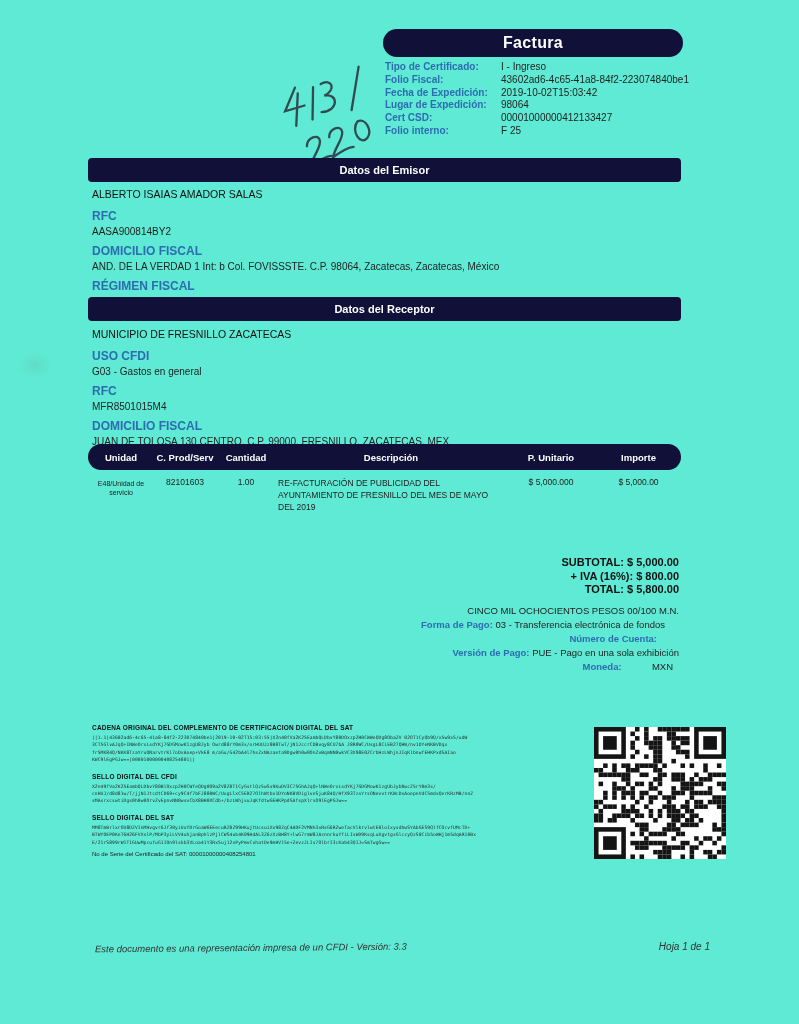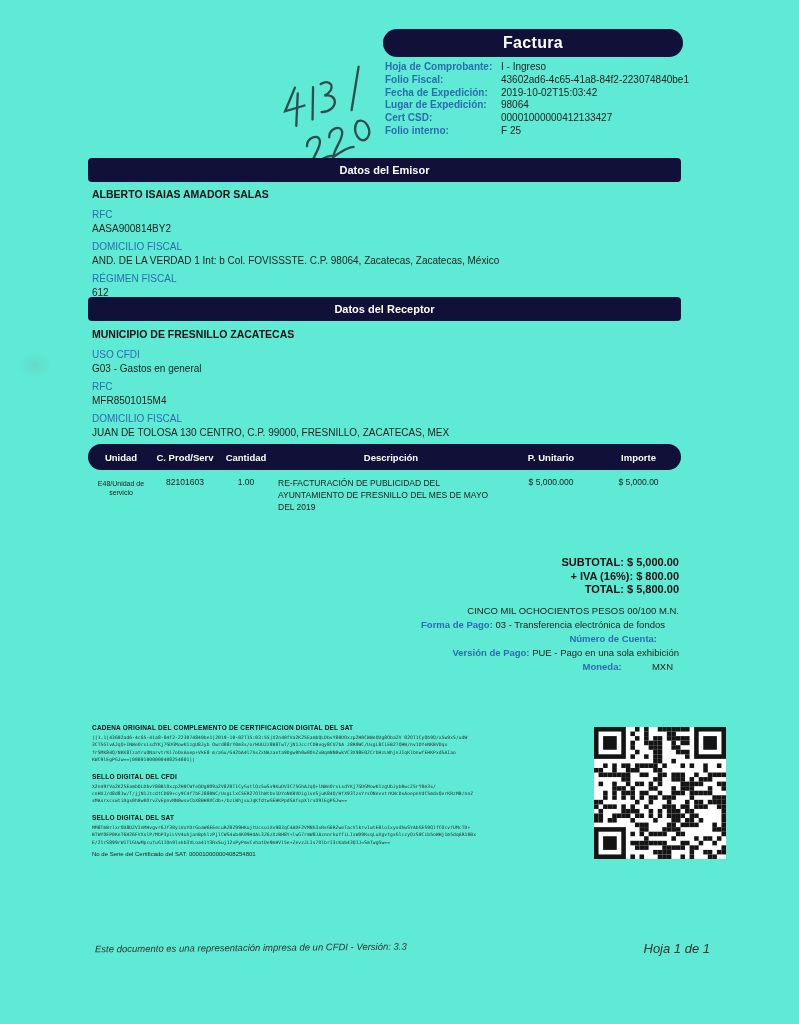--- a/index.html
+++ b/index.html
@@ -21,22 +21,22 @@
     font-size:11px; font-weight:bold; line-height:24px; border-radius:4px; }
 
   
   .hdr-fields { position:absolute; left:385px; top:61px; font-size:10px; line-height:12.8px; }
   .hdr-row { display:flex; }
   .hdr-row .lbl { width:116px; color:#2e6cb0; font-weight:bold; flex:none; }
   .hdr-row .val { color:#1f1f1f; }
 
   
   .party { position:absolute; left:92px; width:600px; font-size:10px; }
-  .party .name { font-weight:bold; font-size:10.5px; color:#111; margin-bottom:9px; }
-  .blue-lbl { color:#2e6cb0; font-weight:normal; font-size:10px; margin-top:7px; }
+  .party .name { font-weight:normal; font-size:10.5px; color:#111; margin-bottom:9px; }
+  .blue-lbl { color:#2e6cb0; font-weight:bold; font-size:12px; margin-top:7px; }
   .plain-val { color:#1f1f1f; font-size:10px; margin-top:3px; }
 
   
   .tbl-head {
     position:absolute; left:88px; top:444px; width:593px; height:26px;
     background:#101038; border-radius:13px; color:#fff;
     display:grid; grid-template-columns:66px 62px 60px 230px 90px 85px;
     align-items:center; font-size:9.5px; font-weight:bold; text-align:center;
   }
   .tbl-row {
@@ -66,42 +66,42 @@
     white-space:nowrap; overflow:hidden; color:#2a2a2a; margin-top:3px; }
   .sat .hash + .hash { margin-top:0; }
   .sat .serie { font-size:6px; margin-top:5px; color:#222; }
 
   
   .qr { position:absolute; left:594px; top:727px; width:132px; height:132px; }
 
   
   .foot-left { position:absolute; left:95px; top:942px; font-size:9.5px;
     font-style:italic; color:#333; transform:rotate(-.5deg); }
-  .foot-right { position:absolute; right:89px; top:941px; font-size:13px;
+  .foot-right { position:absolute; right:89px; top:941px; font-size:10px;
     font-style:italic; color:#333; }
 
   
   .handwriting { position:absolute; left:268px; top:66px; width:140px; height:110px;
     transform:rotate(-8deg); }
   .smudge { position:absolute; left:18px; top:352px; width:34px; height:26px;
     border-radius:50%;
     background:radial-gradient(ellipse at center, rgba(120,120,120,.12), rgba(255,255,255,0) 70%); }
 </style>
 </head>
 <body>
 
 <div class="page">
 
   <div class="pill factura-pill">
     <span>Factura</span>
   </div>
 
   <div class="hdr-fields">
     <div class="hdr-row">
-      <span class="lbl">Hoja de Comprobante:</span>
+      <span class="lbl">Tipo de Certificado:</span>
       <span class="val">I - Ingreso</span>
     </div>
     <div class="hdr-row">
       <span class="lbl">Folio Fiscal:</span>
       <span class="val">43602ad6-4c65-41a8-84f2-223074840be1</span>
     </div>
     <div class="hdr-row">
       <span class="lbl">Fecha de Expedición:</span>
       <span class="val">2019-10-02T15:03:42</span>
     </div>

